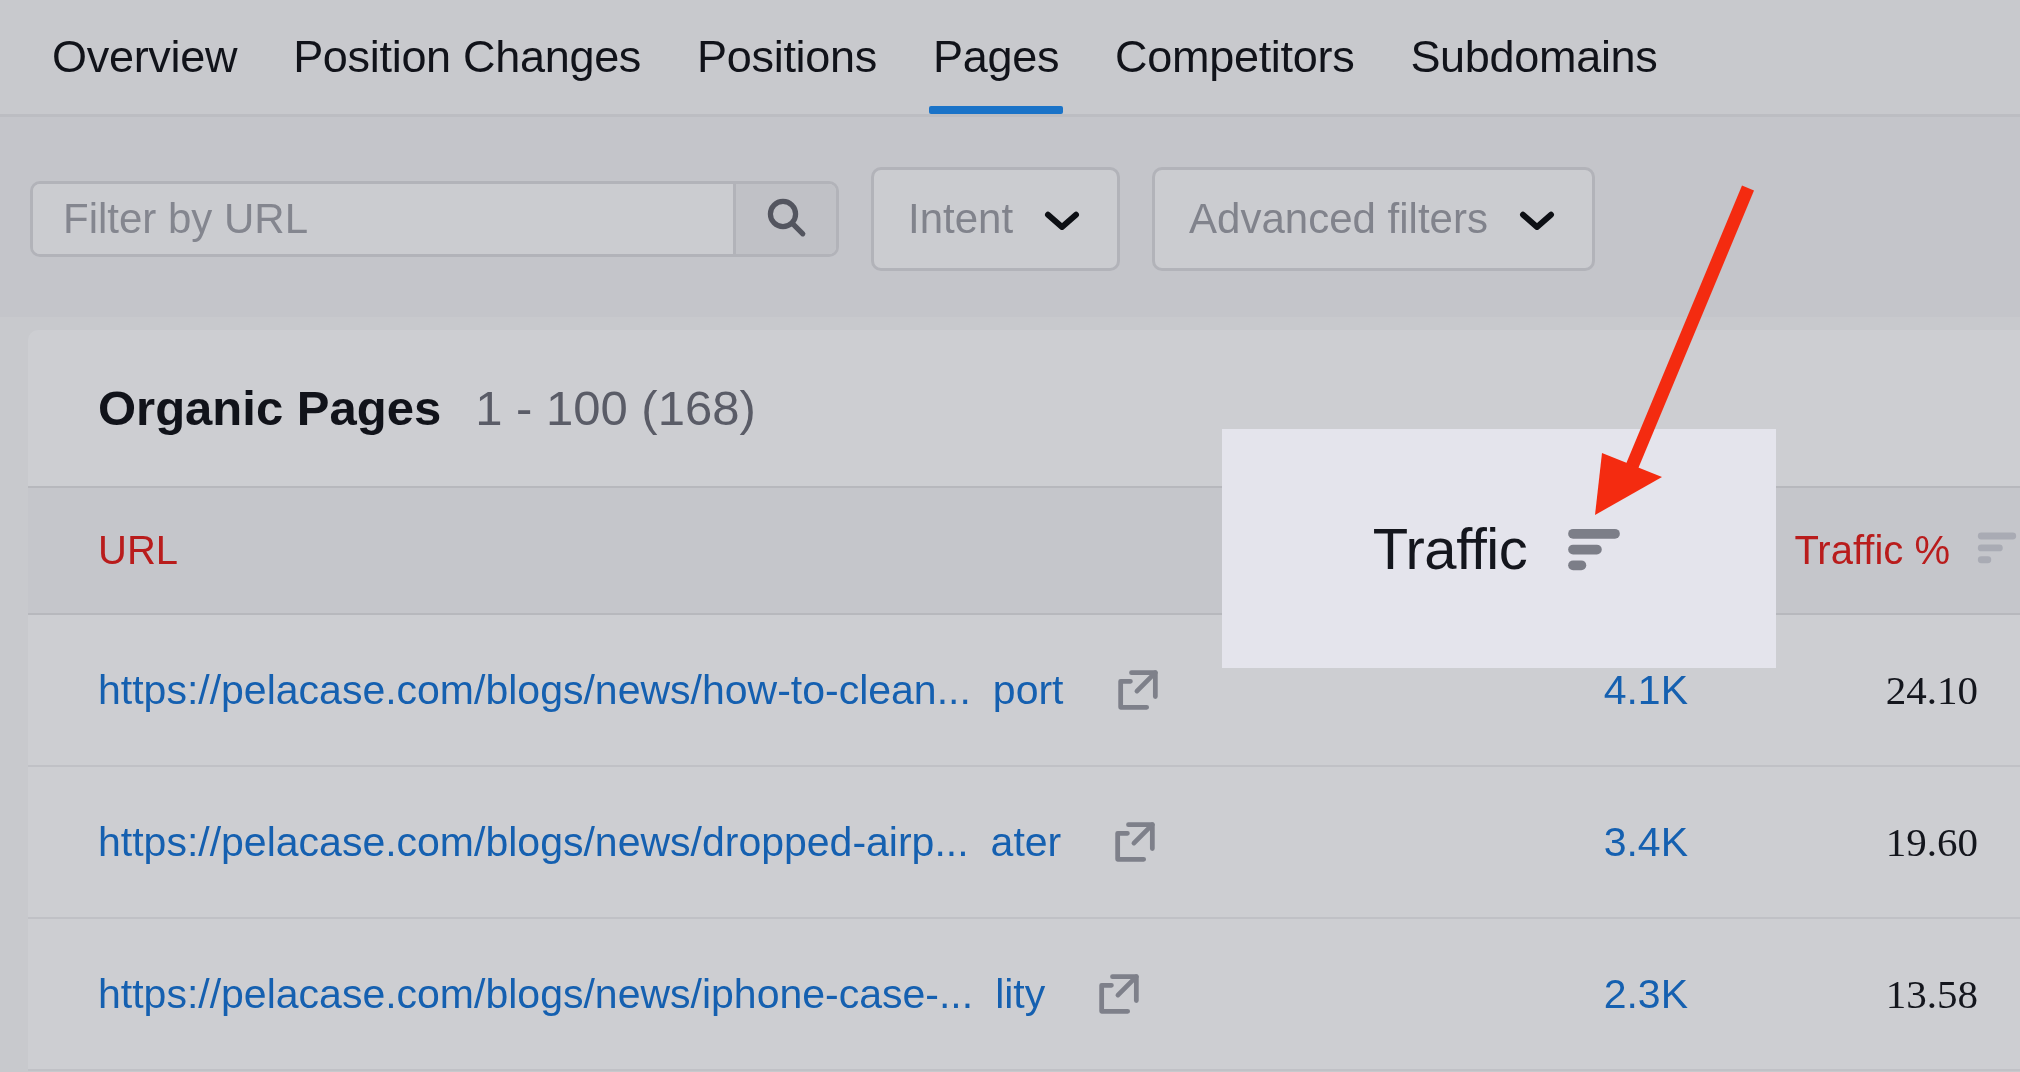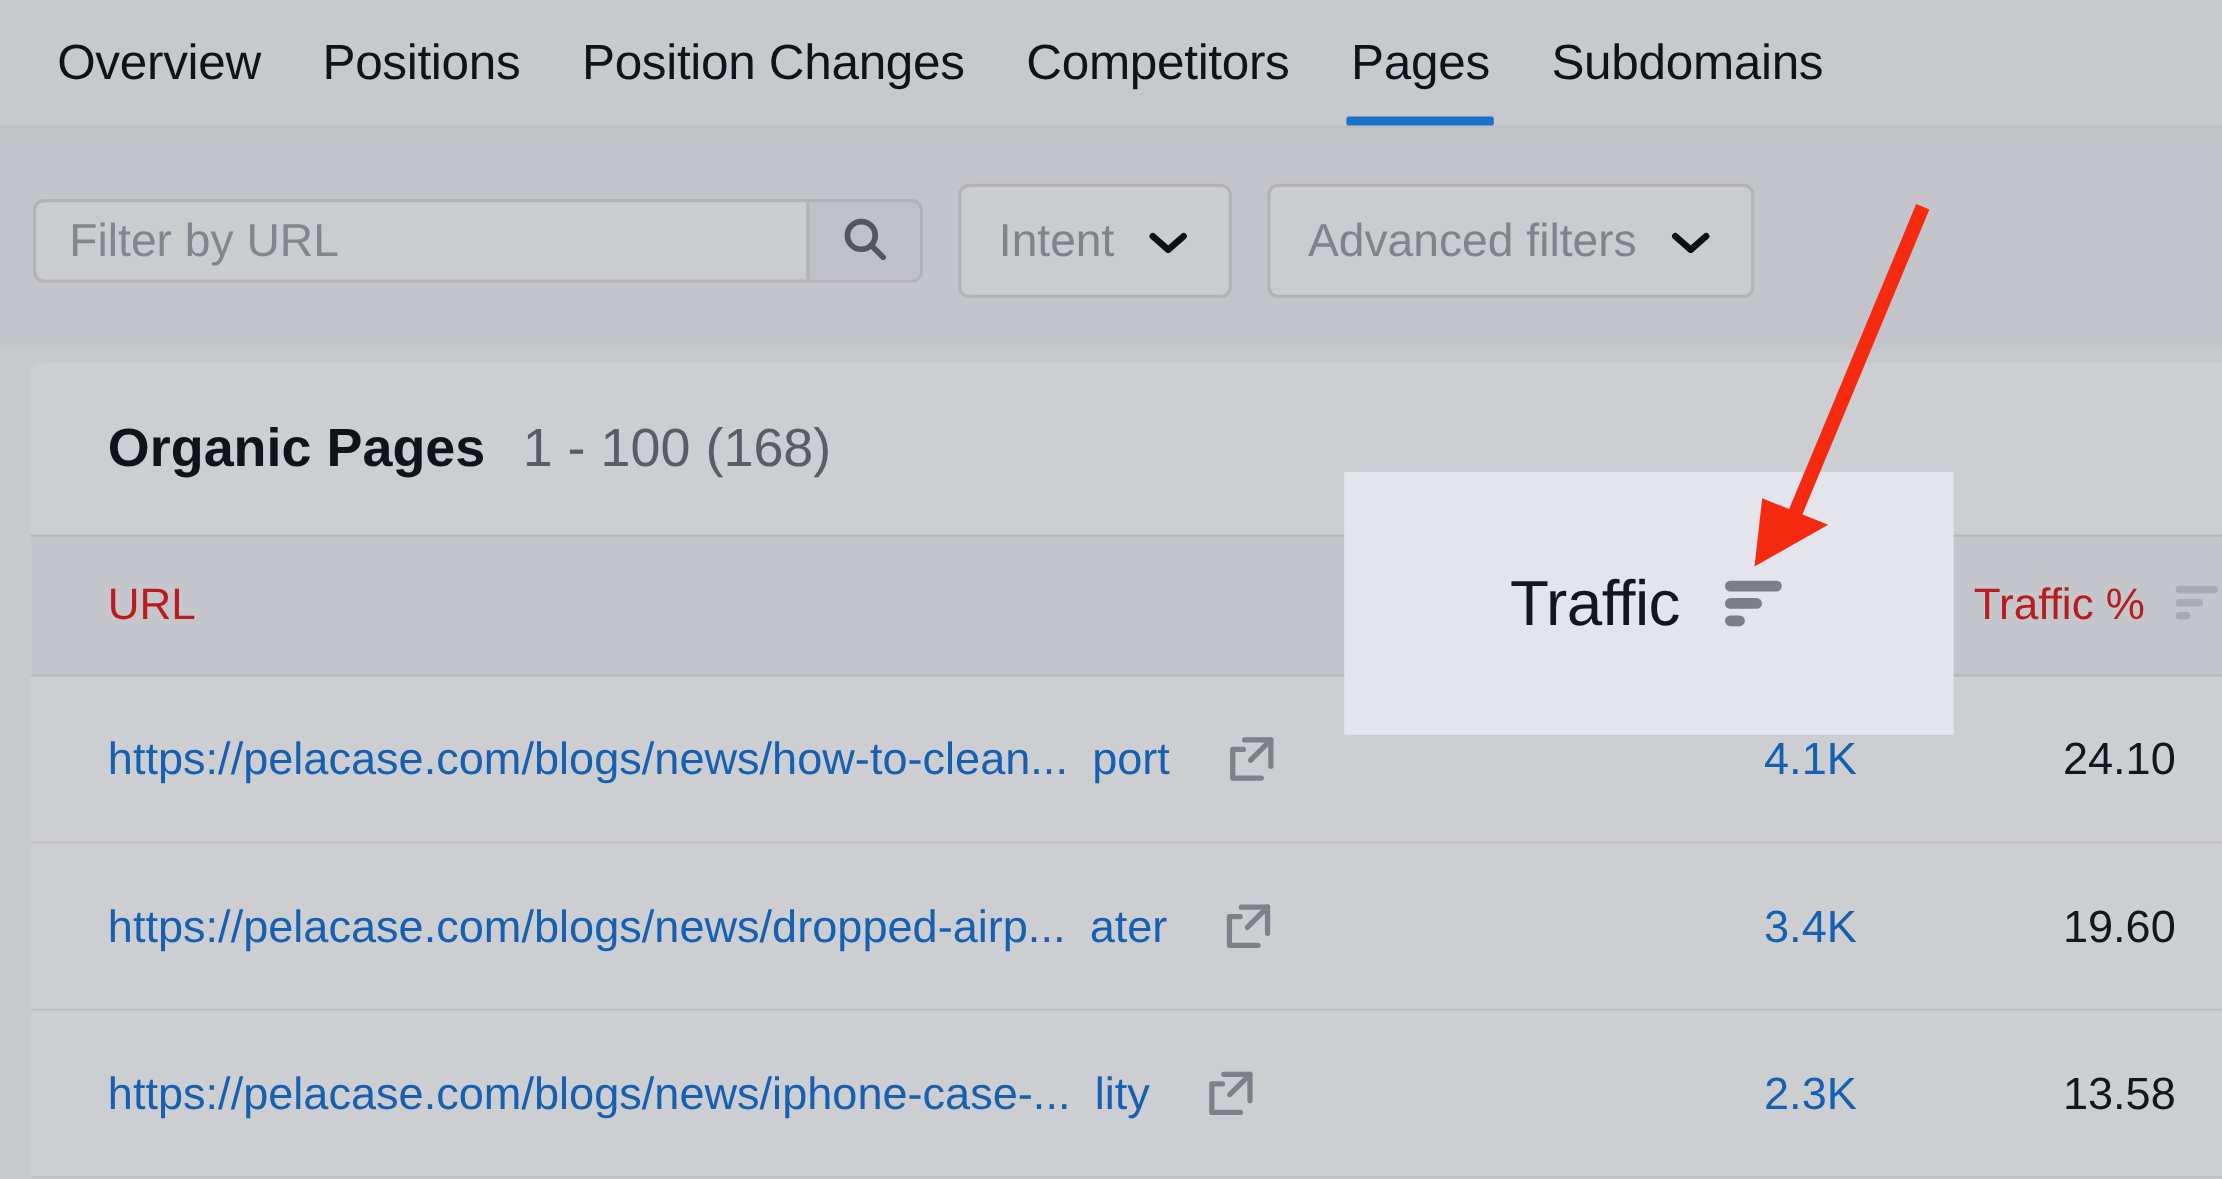--- a/index.html
+++ b/index.html
@@ -200,20 +200,21 @@
     padding-right: 0px;
     box-sizing: border-box;
     cursor: pointer;
   }
   .cell-trafficpct {
     width: 290px;
     text-align: right;
     font-size: 41px;
     color: #14161d;
     box-sizing: border-box;
+    font-family: Liberation Serif, serif;
   }
 
   
   .sort-icon { display: inline-block; }
 
   
   #traffic-overlay {
     position: absolute;
     left: 1222px;
     top: 429px;
@@ -245,30 +246,30 @@
 </style>
 </head>
 <body>
 
 <div id="top-nav">
   <div class="nav-tabs">
     <div class="nav-tab">
       <span>Overview</span>
     </div>
     <div class="nav-tab">
+      <span>Position Changes</span>
+    </div>
+    <div class="nav-tab">
       <span>Positions</span>
     </div>
-    <div class="nav-tab">
-      <span>Position Changes</span>
+    <div class="nav-tab active">
+      <span>Pages</span>
     </div>
     <div class="nav-tab">
       <span>Competitors</span>
-    </div>
-    <div class="nav-tab active">
-      <span>Pages</span>
     </div>
     <div class="nav-tab">
       <span>Subdomains</span>
     </div>
   </div>
 </div>
 
 <div id="filter-bar">
   <div class="filter-group">
 

